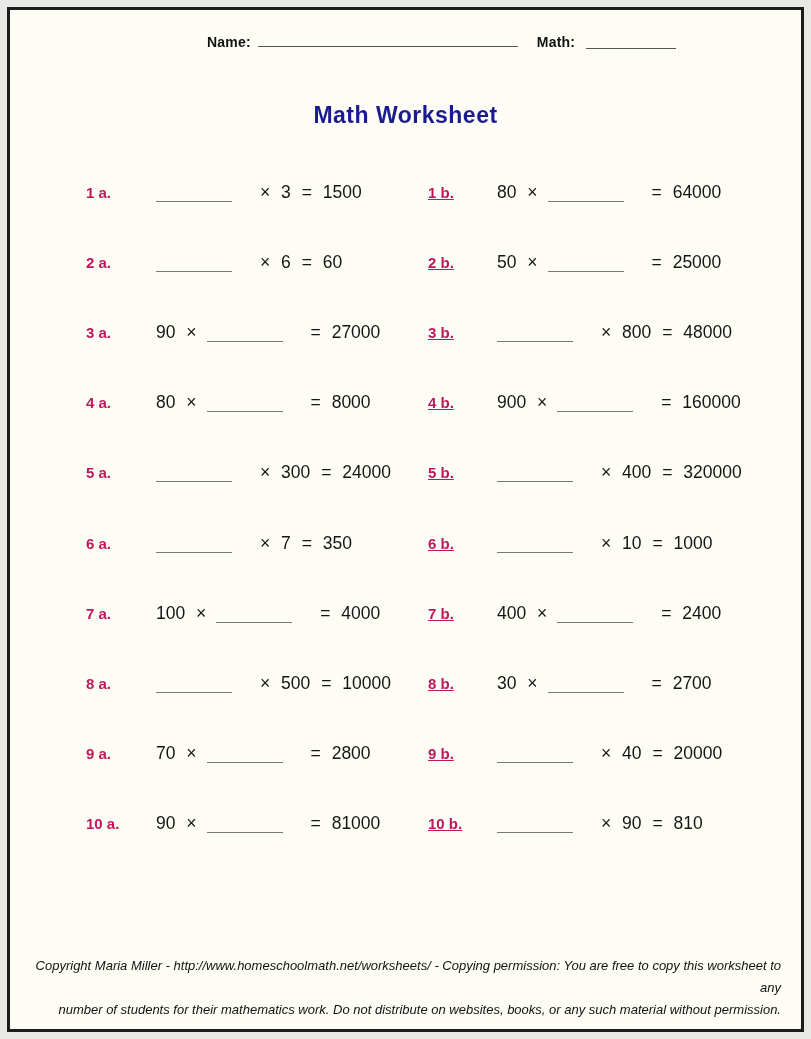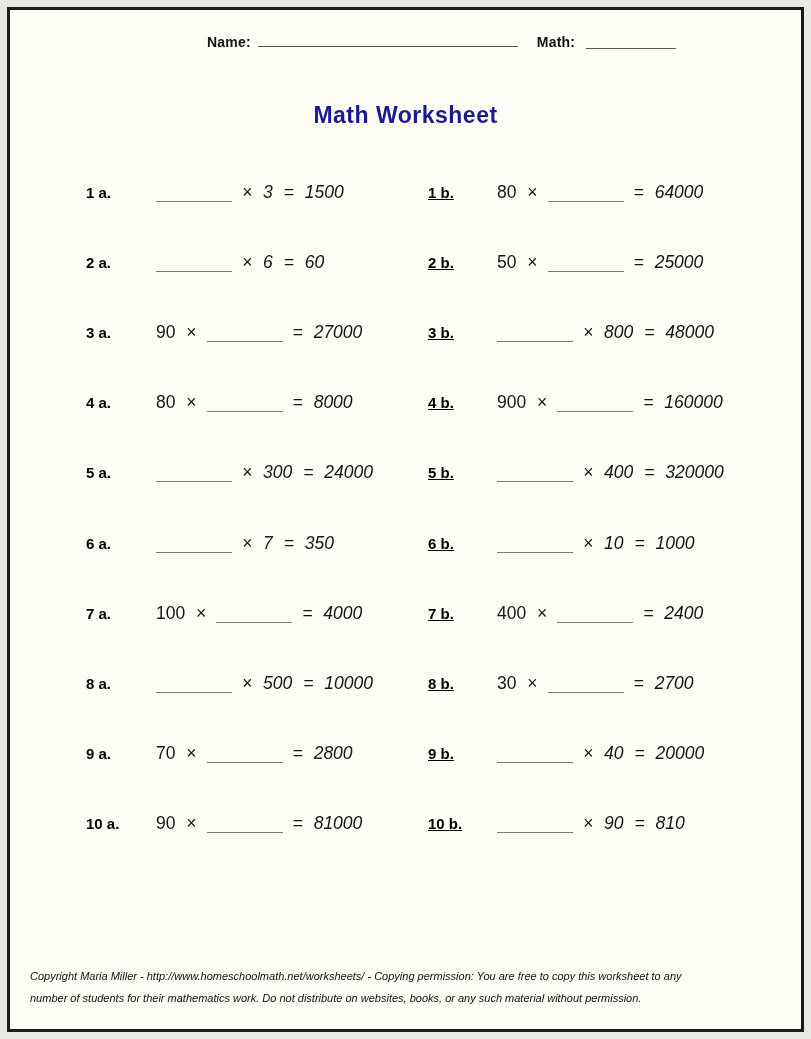--- a/index.html
+++ b/index.html
@@ -55,45 +55,45 @@
     align-items: center;
   }
   .cell {
     display: flex;
     align-items: baseline;
   }
   .cell-a { margin-left: 76px; width: 342px; box-sizing: border-box; }
   .cell-b { width: 340px; }
   .plabel {
     font-size: 15px; font-weight: bold;
-    color: #000000;
+    color: #be185d;
     flex: 0 0 70px;
   }
   .cell-b .plabel { flex-basis: 69px; text-decoration: underline; }
   .expr {
     font-size: 17.5px;
     color: #151515;
     word-spacing: 6px;
     white-space: nowrap;
   }
   .blank {
     display: inline-block;
     width: 76px; height: 14px;
     border-bottom: 1.6px solid #787878;
     vertical-align: -4px;
   }
   .seg:first-child:not(:empty) { margin-right: 10px; }
-  .seg:last-child:not(:empty)  { margin-left: 10px; font-style: italic; }
+  .seg:last-child:not(:empty)  { margin-left: 28px; }
   
   .footer {
     position: absolute;
-    left: 20px; right: 20px; bottom: 20px;
-    text-align: left;
+    left: 20px; right: 20px; bottom: 8px;
+    text-align: right;
     font-style: italic;
-    font-size: 11px;
+    font-size: 13px;
     line-height: 22px;
     color: #111;
   }
 </style>
 </head>
 <body>
 
 <div class="page">
 
   <div class="head-row">

